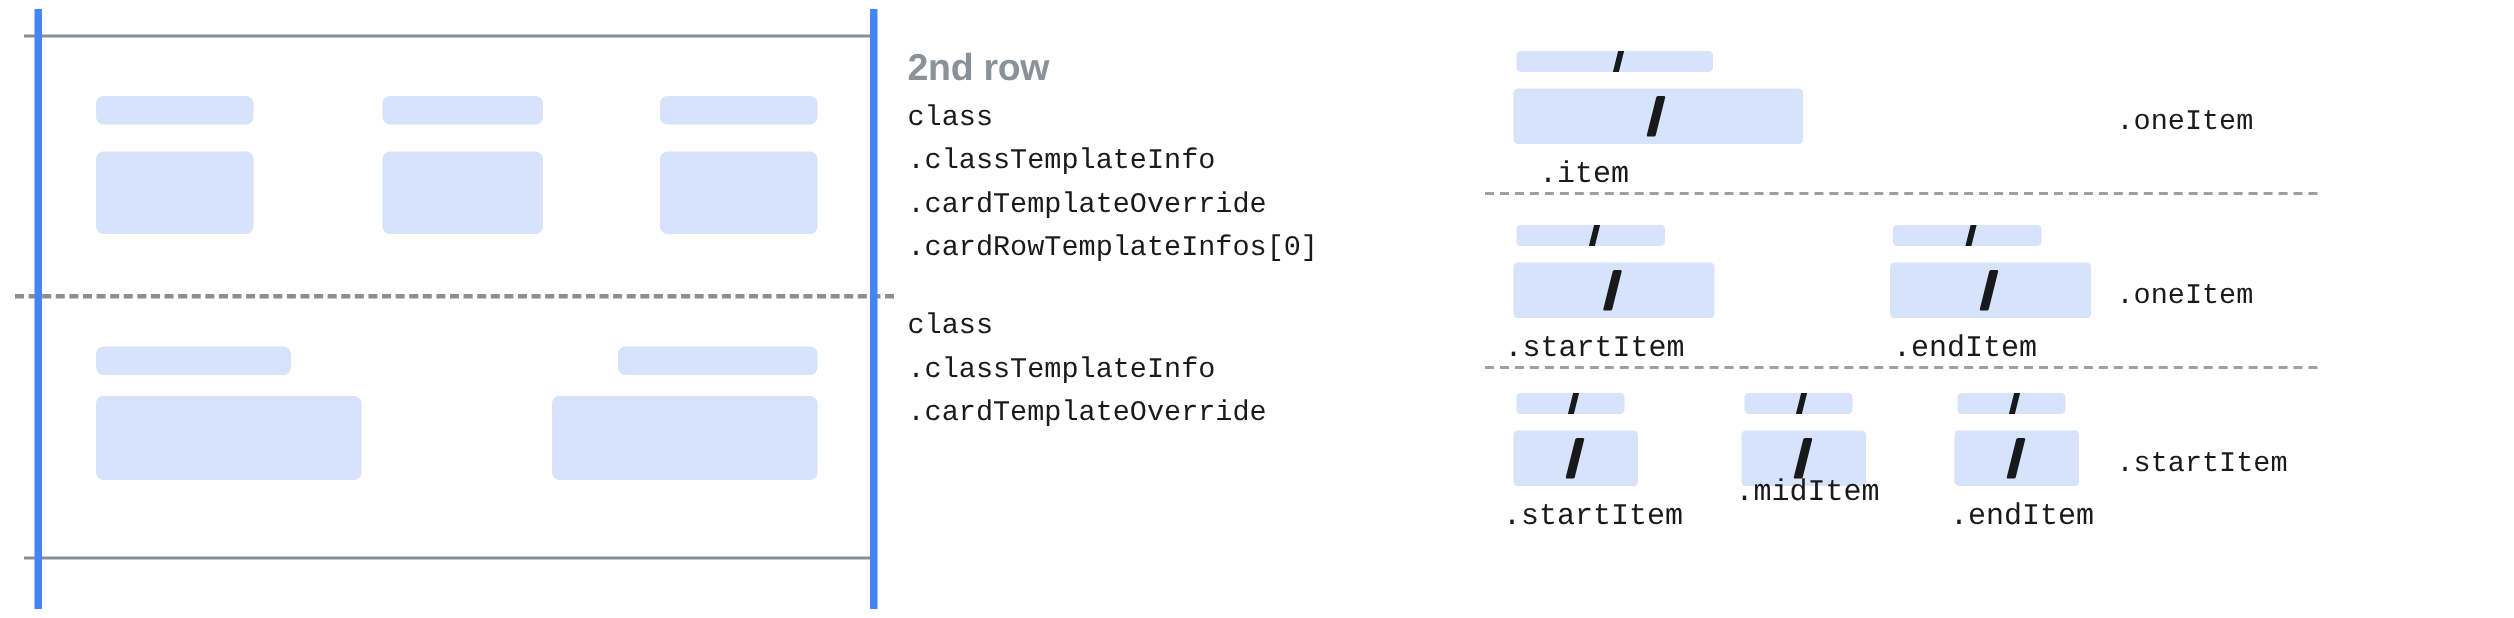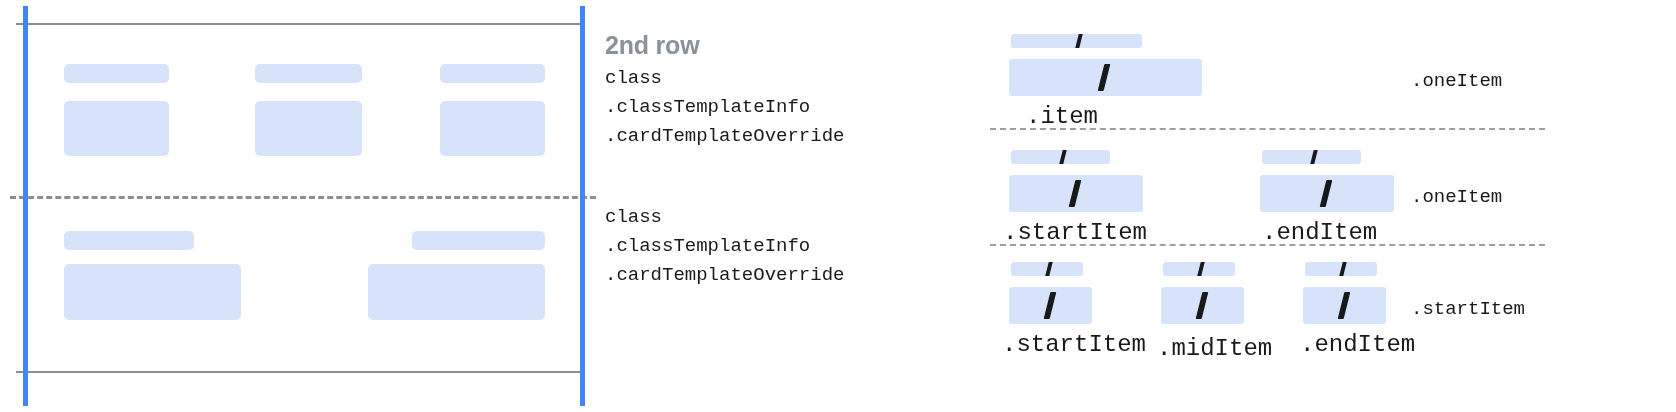--- a/index.html
+++ b/index.html
@@ -114,21 +114,21 @@
   }
   .slash {
     position: absolute;
     background: #18191a;
     transform: skewX(-14deg);
     border-radius: 1px;
   }
   .cell-label {
     position: absolute;
     font-family: "Liberation Mono", monospace;
-    font-size: 24px;
+    font-size: 20px;
     line-height: 22px;
     color: #1a1a1a;
     white-space: pre;
   }
   .group-label {
     position: absolute;
     font-family: "Liberation Mono", monospace;
     font-size: 19px;
     line-height: 22px;
     color: #1a1a1a;
@@ -167,20 +167,21 @@
       <div class="blk" style="left:412px; top:231px; width:133px; height:19px;"></div>
       <div class="blk" style="left:368px; top:264px; width:177px; height:56px;"></div>
     </div>
   </div>
 
   <div class="text-col" style="top:30px;">
     <div class="row-title">2nd row</div>
     <div class="code-line">class</div>
     <div class="code-line">.classTemplateInfo</div>
     <div class="code-line">.cardTemplateOverride</div>
+    <div class="code-line">.cardRowTemplateInfos[0]</div>
   </div>
 
   <div class="text-col" style="top:203px;">
     <div class="code-line">class</div>
     <div class="code-line">.classTemplateInfo</div>
     <div class="code-line">.cardTemplateOverride</div>
   </div>
 
   <div class="right-panel">
 
@@ -235,21 +236,21 @@
         <div class="cell-label" style="left:-7px; top:72px;">.startItem</div>
       </div>
 
       <div class="cell" style="left:176px; top:34px;">
         <div class="bar-sm" style="left:2px; top:0; width:72px; height:14px;">
           <div class="slash" style="left:36px; top:-1px; width:4px; height:16px;"></div>
         </div>
         <div class="bar-lg" style="left:0; top:25px; width:83px; height:37px;">
           <div class="slash" style="left:38px; top:5px; width:6px; height:27px;"></div>
         </div>
-        <div class="cell-label" style="left:-4px; top:76px;">.midItem</div>
+        <div class="cell-label" style="left:-4px; top:56px;">.midItem</div>
       </div>
 
       <div class="cell" style="left:318px; top:34px;">
         <div class="bar-sm" style="left:2px; top:0; width:72px; height:14px;">
           <div class="slash" style="left:36px; top:-1px; width:4px; height:16px;"></div>
         </div>
         <div class="bar-lg" style="left:0; top:25px; width:83px; height:37px;">
           <div class="slash" style="left:38px; top:5px; width:6px; height:27px;"></div>
         </div>
         <div class="cell-label" style="left:-3px; top:72px;">.endItem</div>

